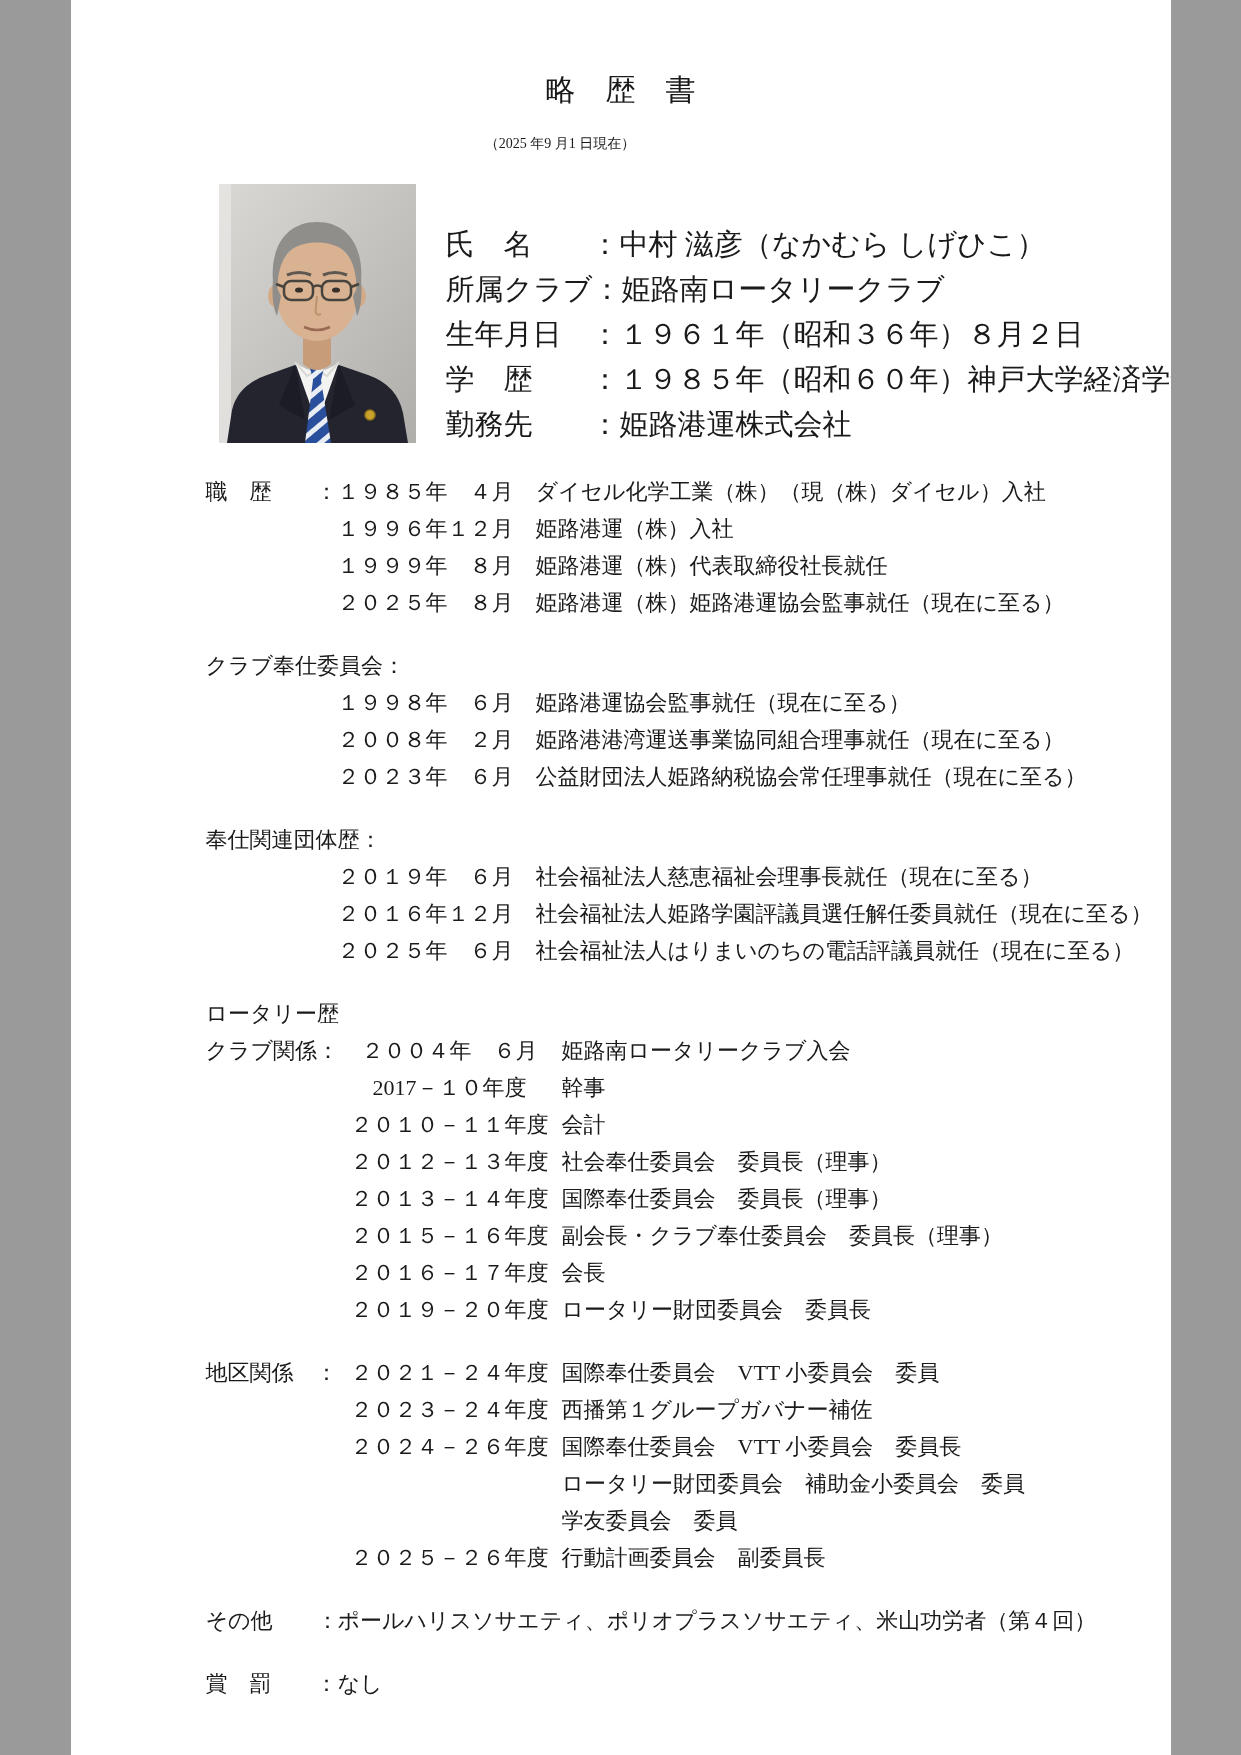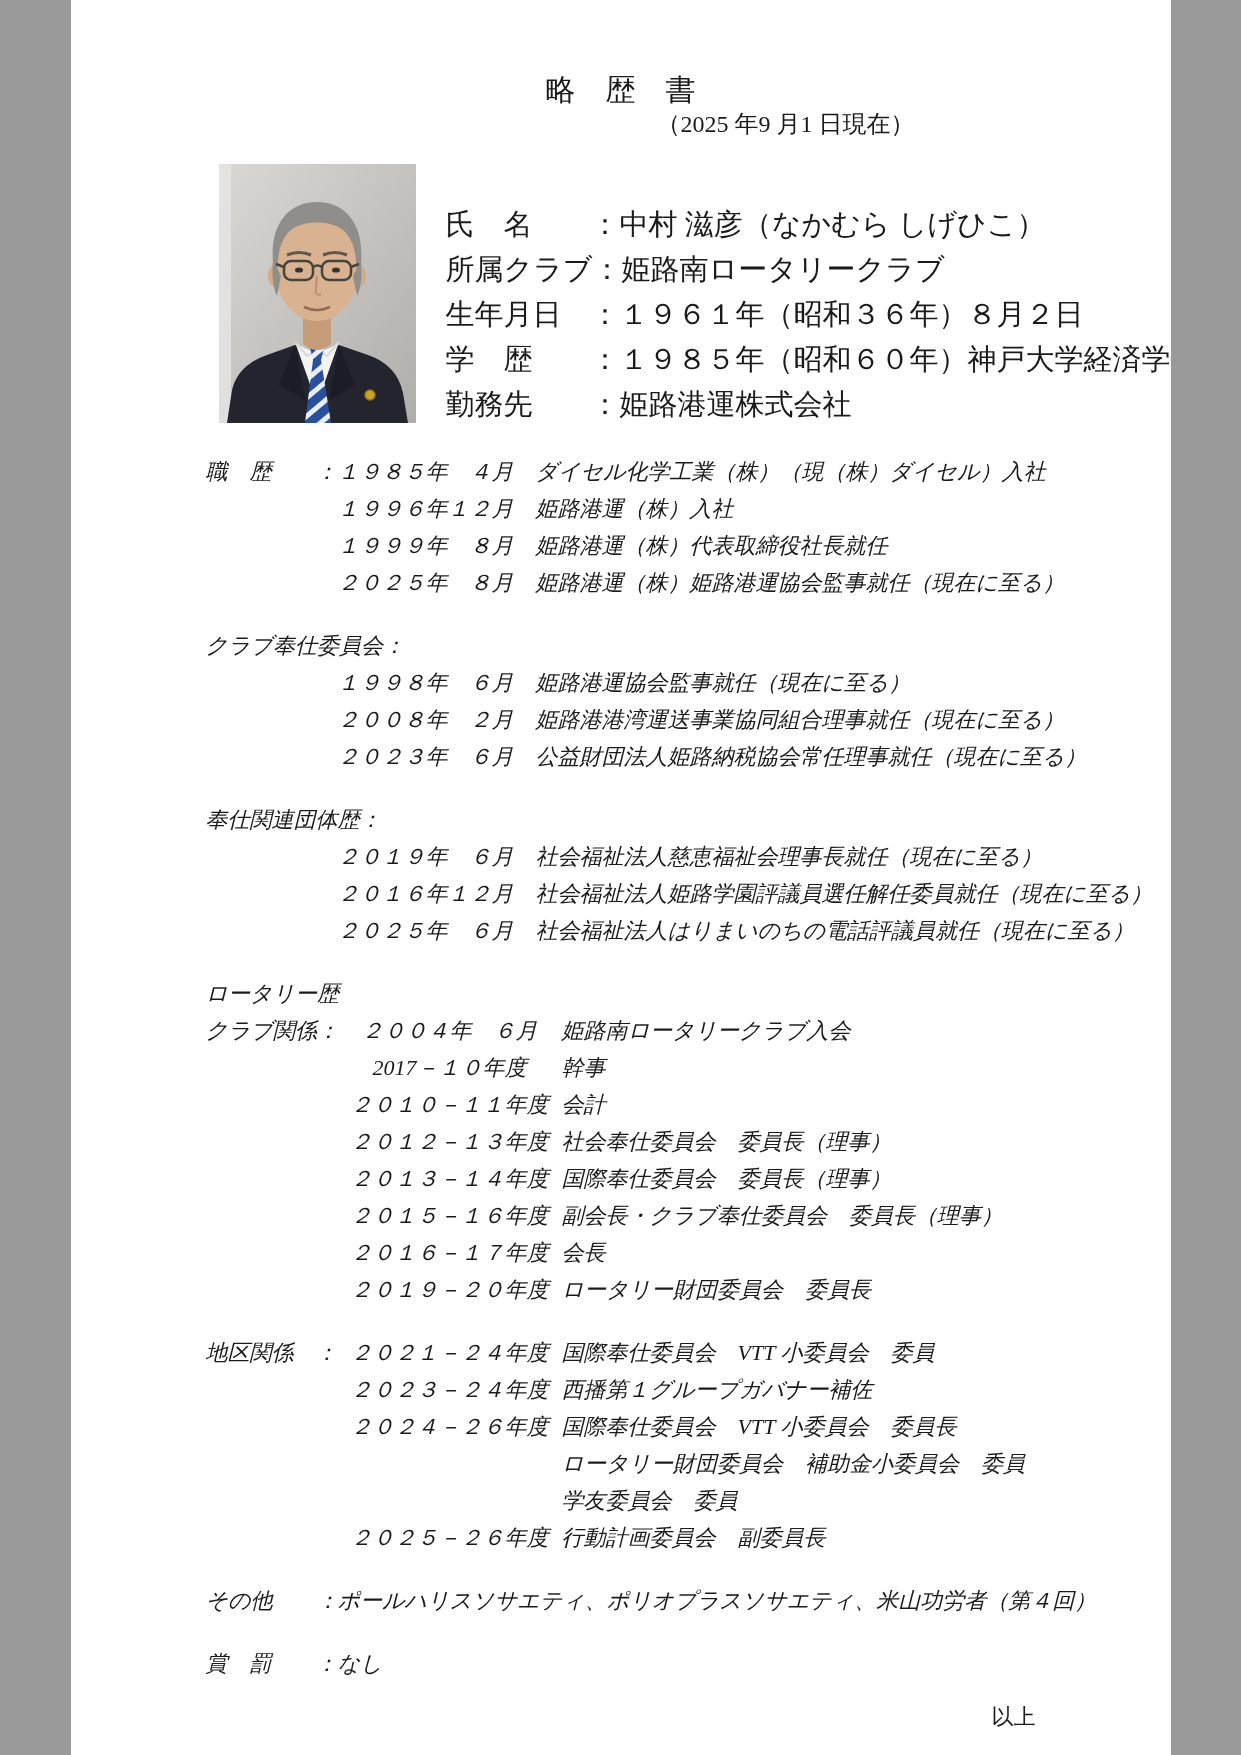--- a/index.html
+++ b/index.html
@@ -14,39 +14,39 @@
     padding:70px 135px 0 135px;
     overflow:hidden;
   }
   .title {
     text-align:center;
     font-size:30px;
     line-height:40px;
     white-space:pre;
   }
   .date-line {
-    text-align:right;
-    font-size:24px;
+    text-align:center;
+    font-size:14px;
     line-height:28px;
-    margin-top:0;
+    margin-top:20px;
     padding-right:121px;
     white-space:pre;
   }
   .top-block { display:flex; margin-top:26px; height:263px; }
   .photo {
     width:197px; height:259px;
     margin-left:13px;
     flex:none;
     overflow:hidden;
   }
   .profile { margin-left:30px; padding-top:38px; font-size:29px; }
   .profile-row { line-height:45px; white-space:pre; }
 
   .body-text { font-size:22px; }
-  .section { margin-top:26px;font-style:italic; }
+  .section { margin-top:26px; }
   .row { display:flex; line-height:37px; white-space:pre; }
   .heading { line-height:37px; white-space:pre; }
   .col-label { width:132px; flex:none; }
   .col-date  { width:198px; flex:none; }
   .col-term  { width:224px; flex:none;text-align:center; }
   .closing { text-align:right; margin-top:16px; line-height:37px; }
 </style>
 </head>
 <body>
 
@@ -270,16 +270,15 @@
       </div>
     </div>
 
     <div class="section">
       <div class="row">
         <span class="col-label">賞　罰　　：</span>
         <span>なし</span>
       </div>
     </div>
 
-    <div class="closing">以上</div>
 
   </div>
 </div>
 
 </body></html>

